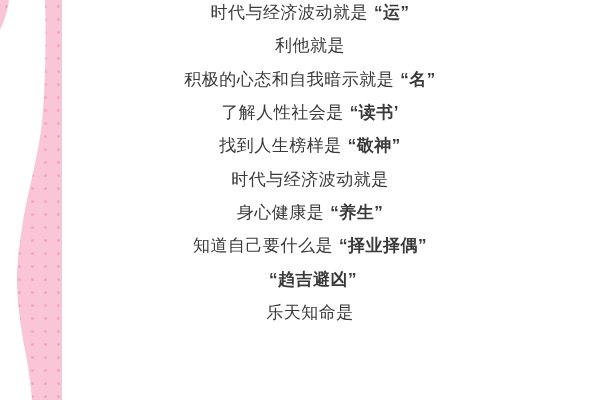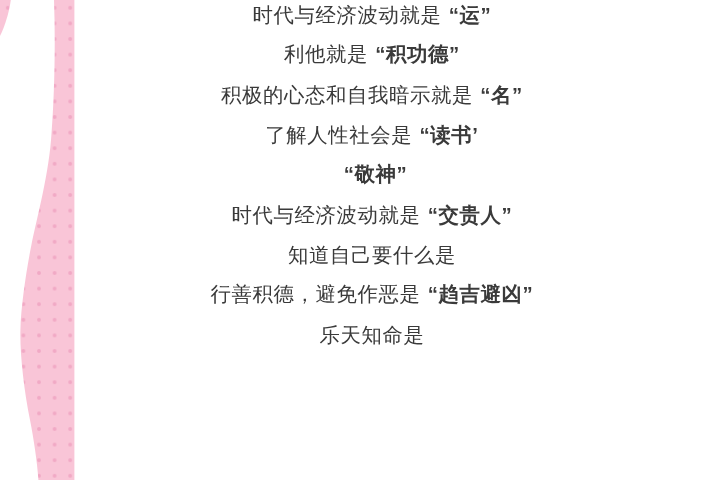--- a/index.html
+++ b/index.html
@@ -84,42 +84,45 @@
 
   <div class="right-band"></div>
 
   <div class="lines">
       <div class="line">
         <span class="prefix">时代与经济波动就是</span>
         <span class="term">“运”</span>
       </div>
       <div class="line">
         <span class="prefix">利他就是</span>
-        <span class="term">“积功德”</span>
       </div>
       <div class="line">
         <span class="prefix">积极的心态和自我暗示就是</span>
         <span class="term">“名”</span>
       </div>
       <div class="line">
         <span class="prefix">了解人性社会是</span>
         <span class="term">“读书’</span>
       </div>
       <div class="line">
+        <span class="prefix">找到人生榜样是</span>
         <span class="term">“敬神”</span>
       </div>
       <div class="line">
         <span class="prefix">时代与经济波动就是</span>
-        <span class="term">“交贵人”</span>
+      </div>
+      <div class="line">
+        <span class="prefix">身心健康是</span>
+        <span class="term">“养生”</span>
       </div>
       <div class="line">
         <span class="prefix">知道自己要什么是</span>
+        <span class="term">“择业择偶”</span>
       </div>
       <div class="line">
-        <span class="prefix">行善积德，避免作恶是</span>
         <span class="term">“趋吉避凶”</span>
       </div>
       <div class="line">
         <span class="prefix">乐天知命是</span>
       </div>
     </div>
 
 </div>
 
 </body></html>

